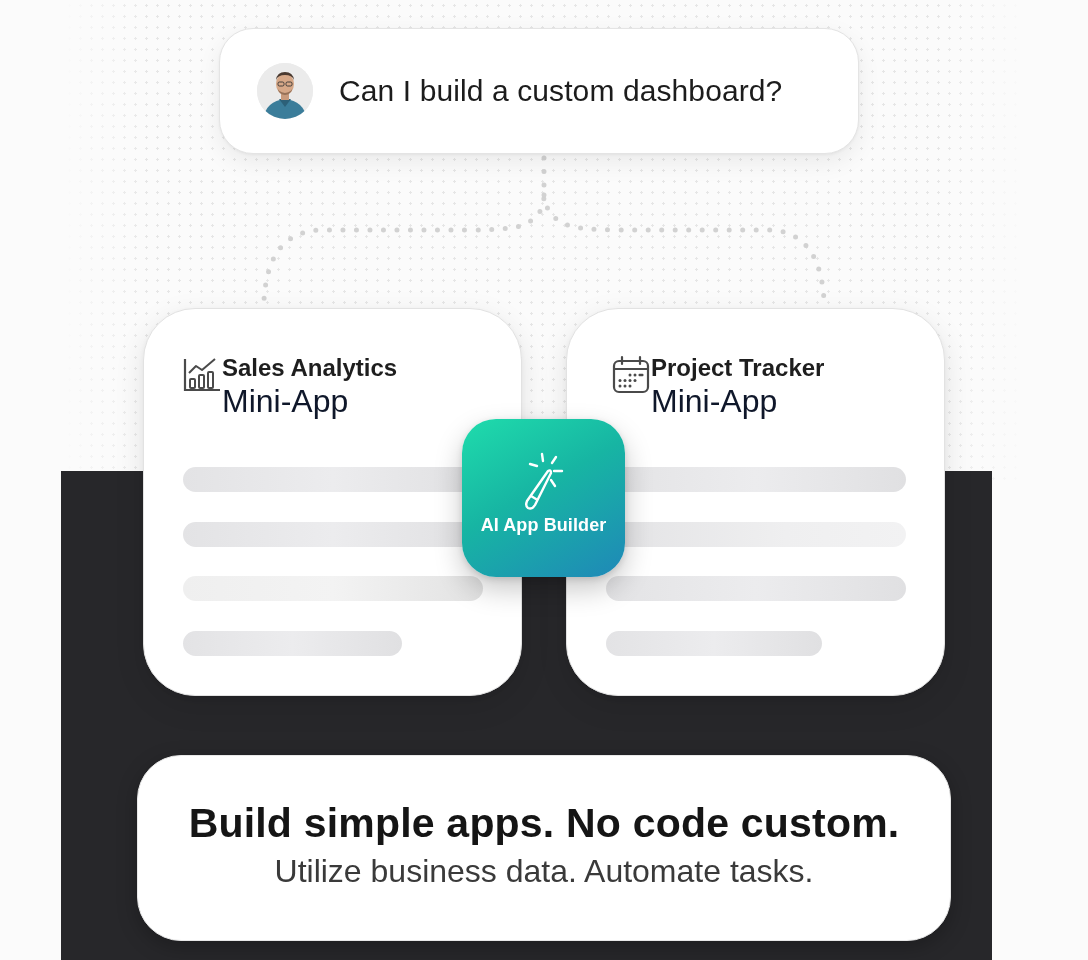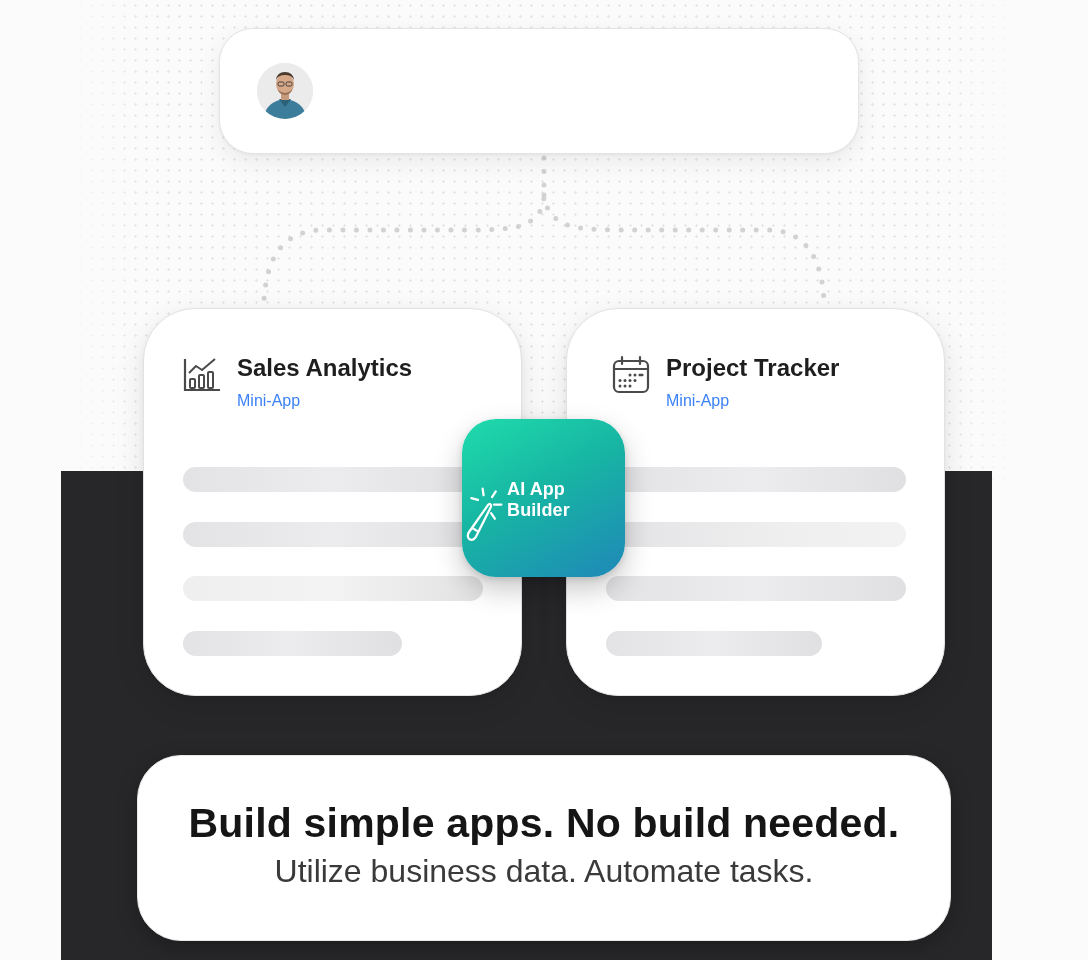--- a/index.html
+++ b/index.html
@@ -45,37 +45,37 @@
       position: absolute; top: 308px; width: 379px; height: 388px;
       background: #ffffff; border-radius: 52px;
       border: 1.5px solid #e2e2e2;
       box-shadow: 0 10px 30px rgba(0,0,0,0.10), 0 2px 5px rgba(0,0,0,0.05);
     }
     .card.left { left: 143px; }
     .card.right { left: 566px; }
     .card-header { position: absolute; left: 38px; top: 44px; display: flex; }
     .card.right .card-header { left: 44px; justify-content: center; }
     .card-icon { width: 40px; height: 40px; margin-top: 2px; flex: none; }
-    .card-titles { margin-left: 15px; }
+    .card-titles { }
     .card-title { font-size: 24px; font-weight: bold; color: #1e1e1e; line-height: 30px; }
-    .card-subtitle { font-size: 16px; color: #3b82f6; line-height: 36px; }
+    .card-subtitle { font-size: 32px; color: #0f172a; line-height: 36px; }
     .skeleton {
       position: absolute; height: 25px; border-radius: 13px;
       background: linear-gradient(90deg, #e3e3e5 0%, #ececee 50%, #e0e0e2 100%);
     }
     .card.left .skeleton { left: 39px; }
     .card.right .skeleton { left: 39px; }
 
     
     .ai-tile {
       position: absolute; left: 462px; top: 419px; width: 163px; height: 158px;
       border-radius: 34px;
       background: linear-gradient(150deg, #1fdcac 0%, #17b5a3 45%, #1f88b8 100%);
       box-shadow: 0 12px 28px rgba(0,0,0,0.22), 0 2px 6px rgba(0,0,0,0.12);
-      display: flex; align-items: center;
+      display: flex; flex-direction: column; align-items: center;
     }
     .ai-tile .wand { margin-top: 32px; width: 48px; height: 60px; }
     .ai-tile-label {
       margin-top: 4px; color: #ffffff; font-size: 18px; font-weight: bold; letter-spacing: 0.1px;
     }
 
     
     .headline-card {
       position: absolute; left: 137px; top: 755px; width: 814px; height: 186px;
       background: #ffffff; border-radius: 44px;
@@ -109,20 +109,21 @@
         <path d="M6 58 Q8 38 28 36 Q48 38 50 58 Z" fill="#3b7d9a"></path>
         <path d="M22 36 L28 44 L34 36 Z" fill="#2c6078"></path>
         <rect x="24" y="29" width="8" height="8" fill="#c89a7c"></rect>
         <ellipse cx="28" cy="21" rx="9" ry="11" fill="#d6a888"></ellipse>
         <path d="M19 17 Q20 9 28 9 Q36 9 37 17 Q35 12 28 12 Q21 12 19 17 Z" fill="#4a3a30"></path>
         <path d="M20 24 Q22 32 28 32 Q34 32 36 24 Q35 29 28 30 Q21 29 20 24 Z" fill="#7a5a45" opacity="0.7"></path>
         <rect x="21" y="19" width="6" height="4" rx="1.5" fill="none" stroke="#333" stroke-width="0.9"></rect>
         <rect x="29" y="19" width="6" height="4" rx="1.5" fill="none" stroke="#333" stroke-width="0.9"></rect>
       </svg>
     </div>
+    <div class="question-text">Can I build a custom dashboard?</div>
   </div>
 
   <div class="card left">
     <div class="card-header">
       <svg class="card-icon" viewBox="0 0 40 40">
         <path d="M3 4 L3 35 L38 35" fill="none" stroke="#4a4a4a" stroke-width="2.2"></path>
         <rect x="8" y="24" width="5" height="9" rx="1" fill="none" stroke="#4a4a4a" stroke-width="2"></rect>
         <rect x="17" y="20" width="5" height="13" rx="1" fill="none" stroke="#4a4a4a" stroke-width="2"></rect>
         <rect x="26" y="17" width="5" height="16" rx="1" fill="none" stroke="#4a4a4a" stroke-width="2"></rect>
         <path d="M7 18 L14 11 L20 15 L33 4" fill="none" stroke="#4a4a4a" stroke-width="2" stroke-linejoin="round"></path>
@@ -178,16 +179,16 @@
         <line x1="34" y1="20" x2="42" y2="20"></line>
         <line x1="31" y1="29" x2="35" y2="35"></line>
         <path d="M28 20 Q31 18 31 22 L15 54 Q12 59 8 57 Q5 55 7 50 Z" stroke-linejoin="round"></path>
         <line x1="11" y1="45" x2="16" y2="48"></line>
       </g>
     </svg>
     <div class="ai-tile-label">AI App Builder</div>
   </div>
 
   <div class="headline-card">
-    <div class="headline">Build simple apps. No build needed.</div>
+    <div class="headline">Build simple apps. No code custom.</div>
     <div class="subline">Utilize business data. Automate tasks.</div>
   </div>
 </div>
 
 </body></html>

